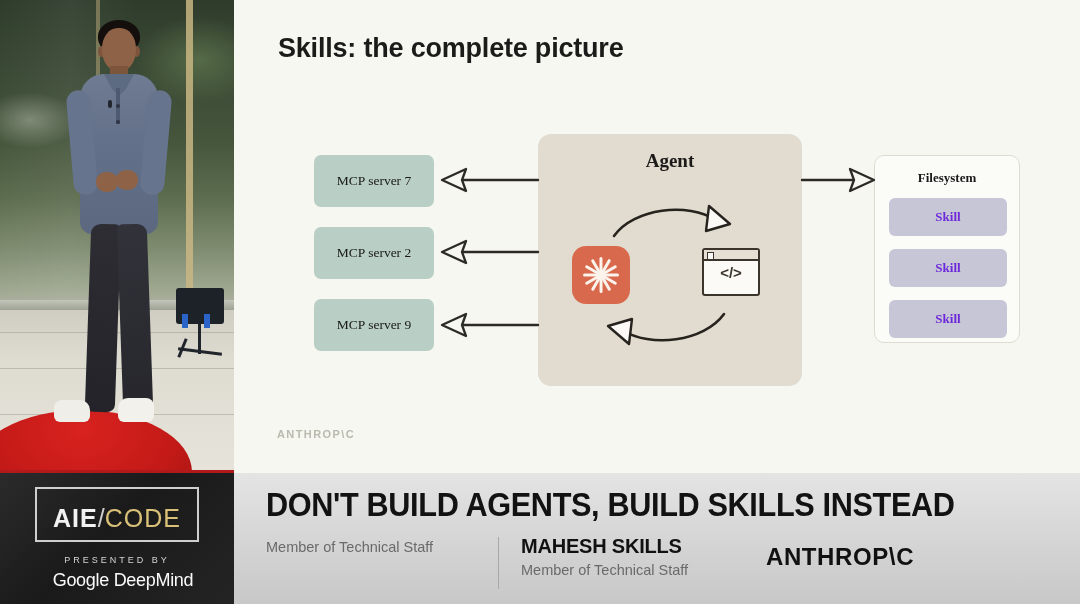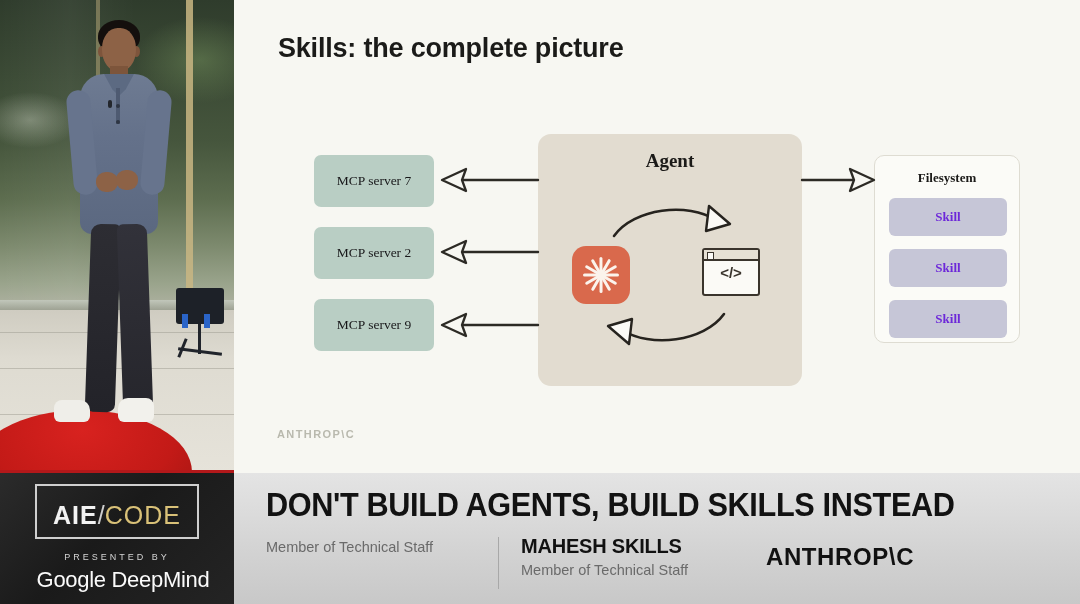--- a/index.html
+++ b/index.html
@@ -90,21 +90,21 @@
   }
   .aie-box {
     border: 2px solid #cfcfcf; padding: 15px 16px 7px;
     display: flex; align-items: flex-start; 
     margin-bottom: 13px;
   }
   .aie-txt { color: #f2f2f2; font-size: 25px; font-weight: 700; letter-spacing: 1px; }
   .aie-slash { color: #cfcfcf; font-size: 25px; font-weight: 300; }
   .aie-code { color: #d9c178; font-size: 25px; font-weight: 500; letter-spacing: 1px; }
   .presented { color: #d5d5d5; font-size: 9px; letter-spacing: 3px; font-weight: 400; margin-bottom: 5px; }
-  .gdm { color: #fafafa; font-size: 22px; font-weight: 400; letter-spacing: -0.3px; margin-left: 12px; }
+  .gdm { color: #fafafa; font-size: 18px; font-weight: 400; letter-spacing: -0.3px; margin-left: 12px; }
 
   
   .slide {
     position: absolute; left: 234px; top: 0; width: 846px; height: 473px;
     background: #f7f7f2;
   }
   .slide-title {
     position: absolute; left: 44px; top: 33px;
     font-size: 27px; font-weight: 700; color: #1b1b19; letter-spacing: -0.2px;
   }

